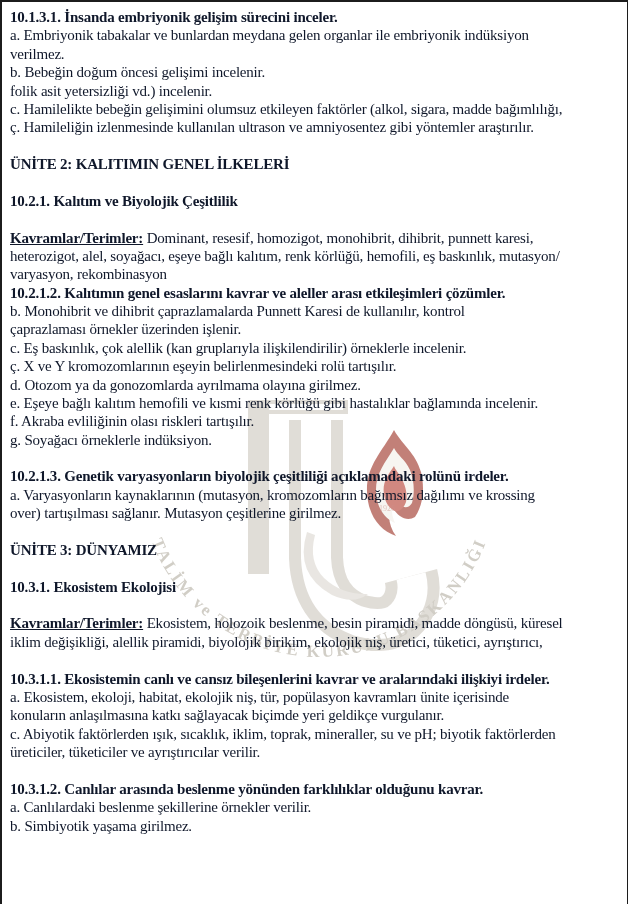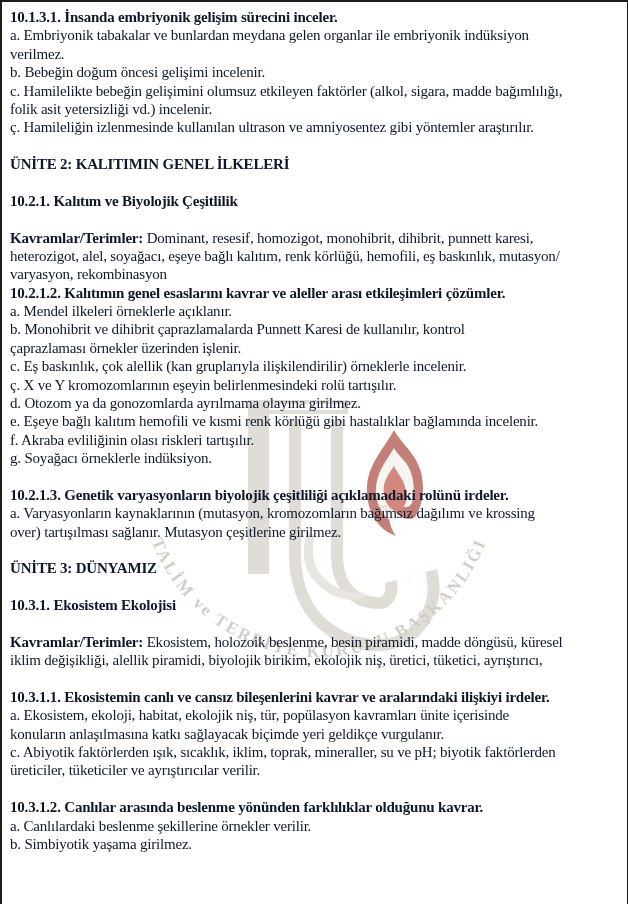--- a/index.html
+++ b/index.html
@@ -7,21 +7,21 @@
        font-family:"Liberation Serif","DejaVu Serif",serif;}
   .page{position:relative;width:628px;height:904px;box-sizing:border-box;
         border-top:2px solid #1c1c1c;border-left:2px solid #1c1c1c;border-right:1px solid #1c1c1c;
         background:#ffffff;}
   .watermark{position:absolute;left:0;top:0;width:628px;height:904px;z-index:0;pointer-events:none;}
   .content{position:absolute;left:0;top:0;width:628px;height:904px;z-index:1;
            padding:6px 6px 0 8px;box-sizing:border-box;}
   .line{height:18.38px;line-height:18.38px;font-size:15px;letter-spacing:-0.2px;
         color:#0f172a;white-space:nowrap;}
   .line.b{font-weight:bold;}
-  .line b{font-weight:bold;}
+  .line b{font-weight:bold;text-decoration:underline;}
   .arc-text{font-family:"Liberation Serif","DejaVu Serif",serif;font-weight:bold;
             font-size:17px;letter-spacing:2.5px;}
 </style>
 </head>
 <body>
 
 <div class="page">
 
   <svg class="watermark" width="628" height="904" viewBox="0 0 628 904" xmlns="http://www.w3.org/2000/svg">
     <g opacity="0.8">
@@ -55,33 +55,32 @@
         <textPath href="#wm-arc" startOffset="50%" text-anchor="middle">TALİM ve TERBİYE KURULU BAŞKANLIĞI</textPath>
       </text>
     </g>
   </svg>
 
   <div class="content">
       <div class="line b">10.1.3.1. İnsanda embriyonik gelişim sürecini inceler.</div>
       <div class="line">a. Embriyonik tabakalar ve bunlardan meydana gelen organlar ile embriyonik indüksiyon</div>
       <div class="line">verilmez.</div>
       <div class="line">b. Bebeğin doğum öncesi gelişimi incelenir.</div>
+      <div class="line">folik asit yetersizliği vd.) incelenir.</div>
       <div class="line">c. Hamilelikte bebeğin gelişimini olumsuz etkileyen faktörler (alkol, sigara, madde bağımlılığı,</div>
-      <div class="line">folik asit yetersizliği vd.) incelenir.</div>
       <div class="line">ç. Hamileliğin izlenmesinde kullanılan ultrason ve amniyosentez gibi yöntemler araştırılır.</div>
       <div class="line">&nbsp;</div>
       <div class="line b">ÜNİTE 2: KALITIMIN GENEL İLKELERİ</div>
       <div class="line">&nbsp;</div>
       <div class="line b">10.2.1. Kalıtım ve Biyolojik Çeşitlilik</div>
       <div class="line">&nbsp;</div>
       <div class="line"><b>Kavramlar/Terimler:</b> Dominant, resesif, homozigot, monohibrit, dihibrit, punnett karesi,</div>
       <div class="line">heterozigot, alel, soyağacı, eşeye bağlı kalıtım, renk körlüğü, hemofili, eş baskınlık, mutasyon/</div>
       <div class="line">varyasyon, rekombinasyon</div>
       <div class="line b">10.2.1.2. Kalıtımın genel esaslarını kavrar ve aleller arası etkileşimleri çözümler.</div>
-      <div class="line">a. Mendel ilkeleri örneklerle açıklanır.</div>
       <div class="line">b. Monohibrit ve dihibrit çaprazlamalarda Punnett Karesi de kullanılır, kontrol</div>
       <div class="line">çaprazlaması örnekler üzerinden işlenir.</div>
       <div class="line">c. Eş baskınlık, çok alellik (kan gruplarıyla ilişkilendirilir) örneklerle incelenir.</div>
       <div class="line">ç. X ve Y kromozomlarının eşeyin belirlenmesindeki rolü tartışılır.</div>
       <div class="line">d. Otozom ya da gonozomlarda ayrılmama olayına girilmez.</div>
       <div class="line">e. Eşeye bağlı kalıtım hemofili ve kısmi renk körlüğü gibi hastalıklar bağlamında incelenir.</div>
       <div class="line">f. Akraba evliliğinin olası riskleri tartışılır.</div>
       <div class="line">g. Soyağacı örneklerle indüksiyon.</div>
       <div class="line">&nbsp;</div>
       <div class="line b">10.2.1.3. Genetik varyasyonların biyolojik çeşitliliği açıklamadaki rolünü irdeler.</div>

